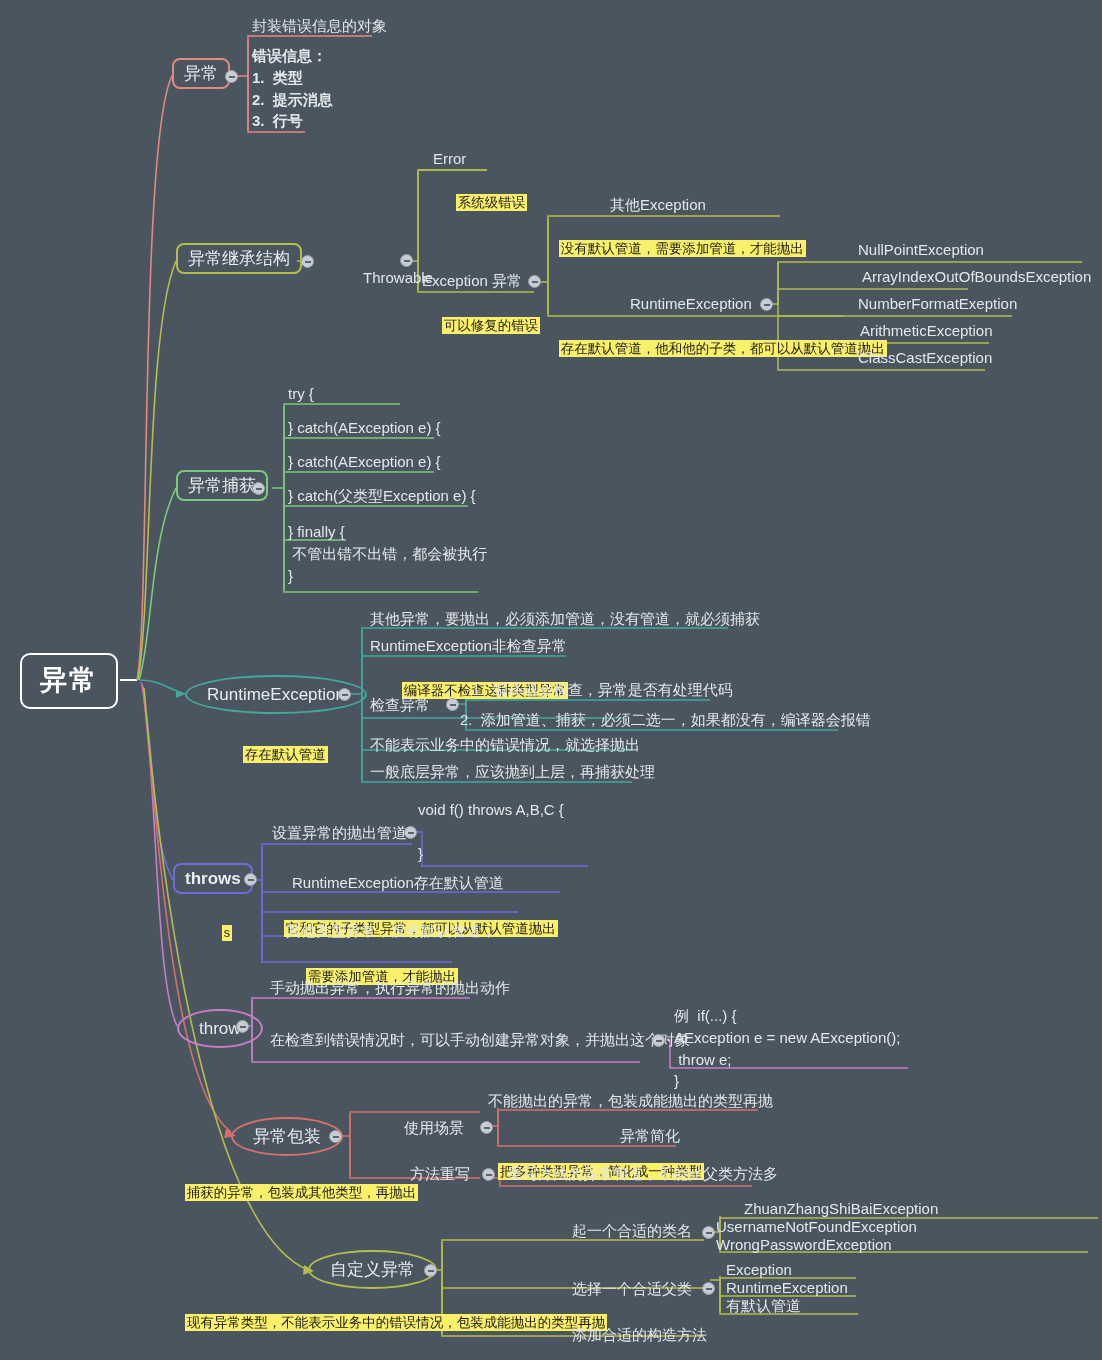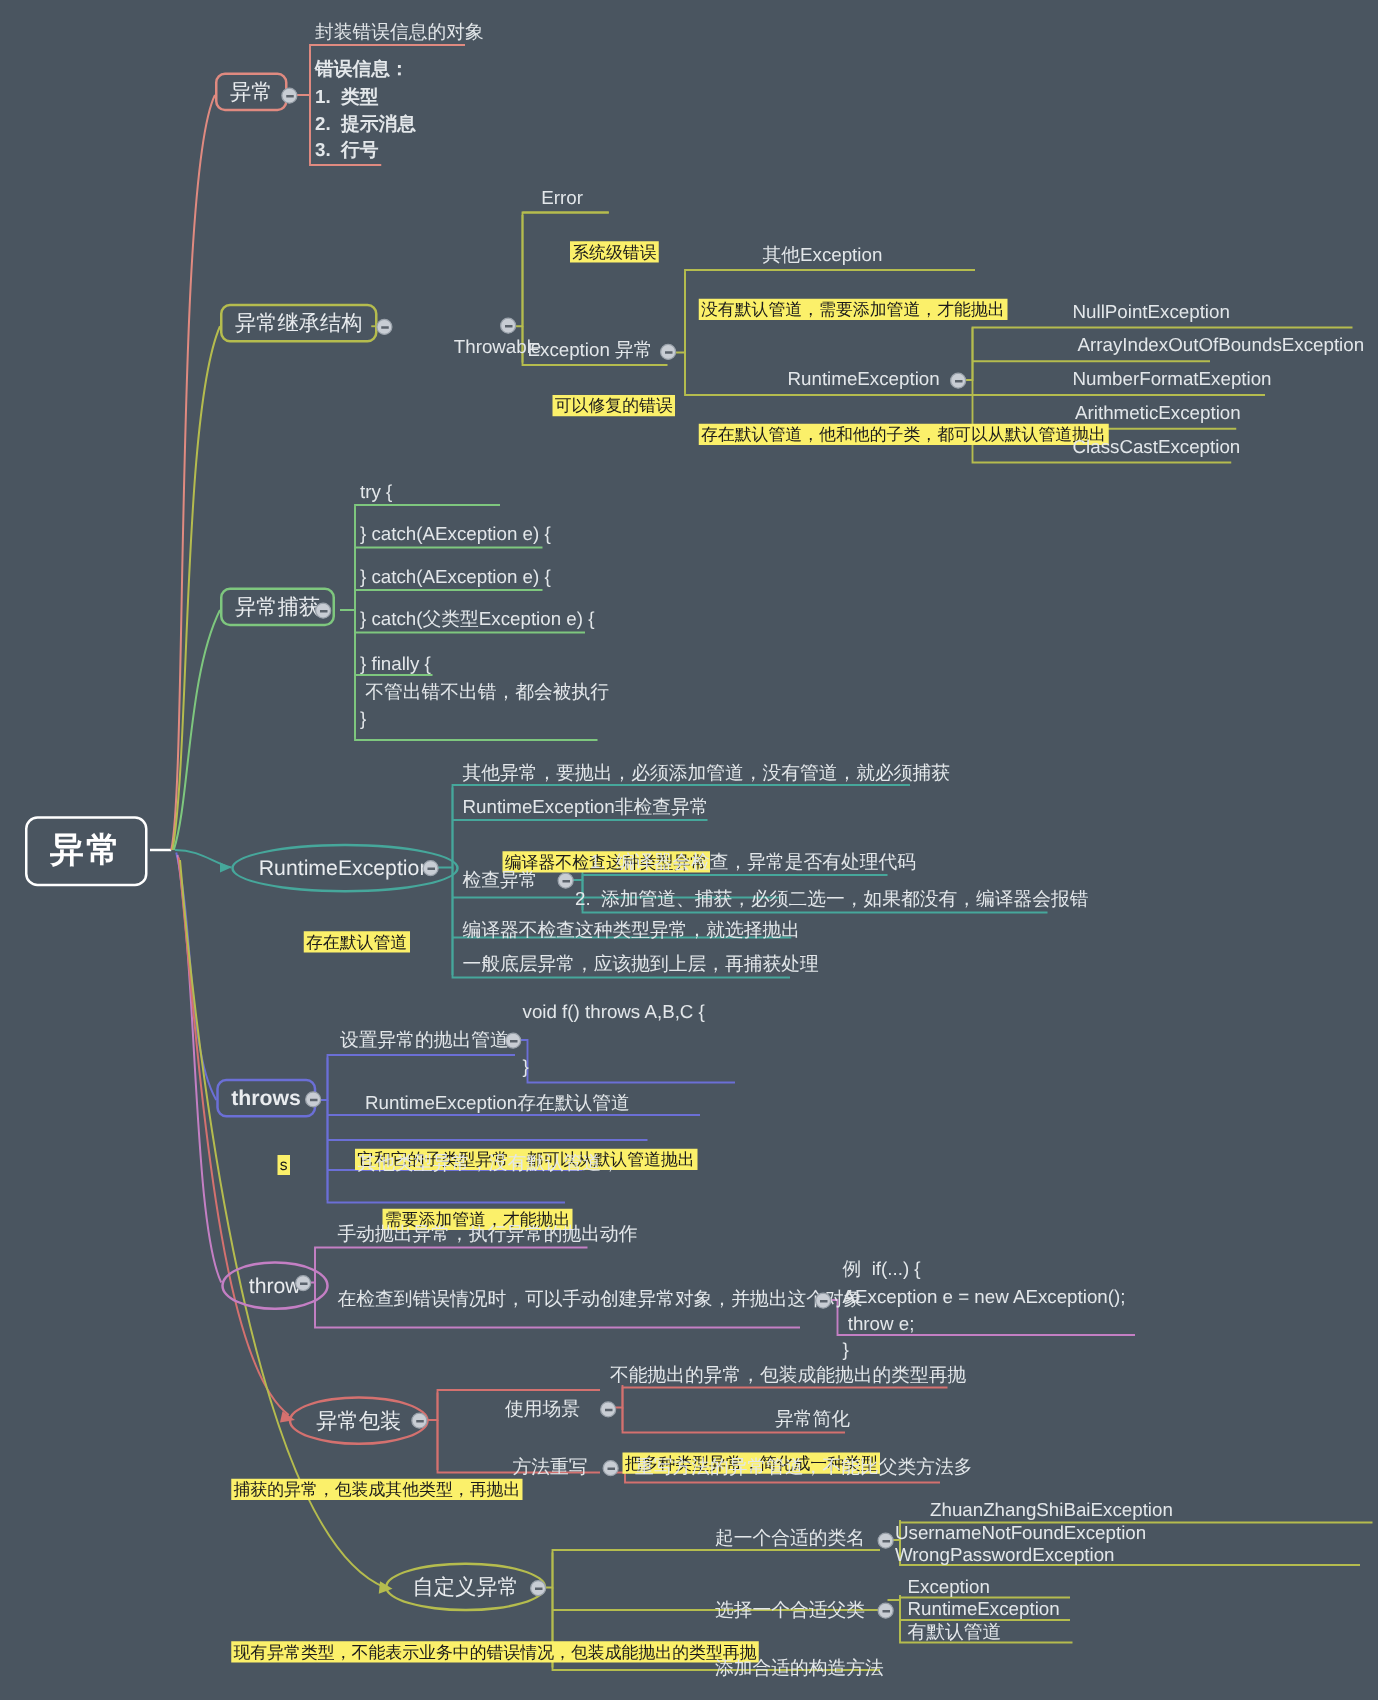--- a/index.html
+++ b/index.html
@@ -277,21 +277,21 @@
   <div class="node txt15" style="left:370px; top:637px;">RuntimeException非检查异常</div>
   <div class="node" style="left:384px; top:660px;">
     <span class="hl">编译器不检查这种类型异常</span>
   </div>
 
   <div class="node txt15" style="left:370px; top:696px;">检查异常</div>
   <div class="dot" style="left:446px; top:698px;"></div>
   <div class="node txt15" style="left:472px; top:681px;">1.  编译器会检查，异常是否有处理代码</div>
   <div class="node txt15" style="left:460px; top:711px;">2.  添加管道、捕获，必须二选一，如果都没有，编译器会报错</div>
 
-  <div class="node txt15" style="left:370px; top:736px;">编译器不检查这种类型异常，就选择抛出</div>
+  <div class="node txt15" style="left:370px; top:736px;">不能表示业务中的错误情况，就选择抛出</div>
   <div class="node txt15" style="left:370px; top:763px;">一般底层异常，应该抛到上层，再捕获处理</div>
 
   <div class="node l1box" style="left:173px; top:863px; border-color:#6b6fd6;font-weight:bold;">throws</div>
   <div class="dot" style="left:244px; top:873px;"></div>
   <div class="node" style="left:204px; top:902px;">
     <span class="hl sm">s</span>
   </div>
 
   <div class="node txt15" style="left:272px; top:824px;">设置异常的抛出管道</div>
   <div class="dot" style="left:404px; top:826px;"></div>

